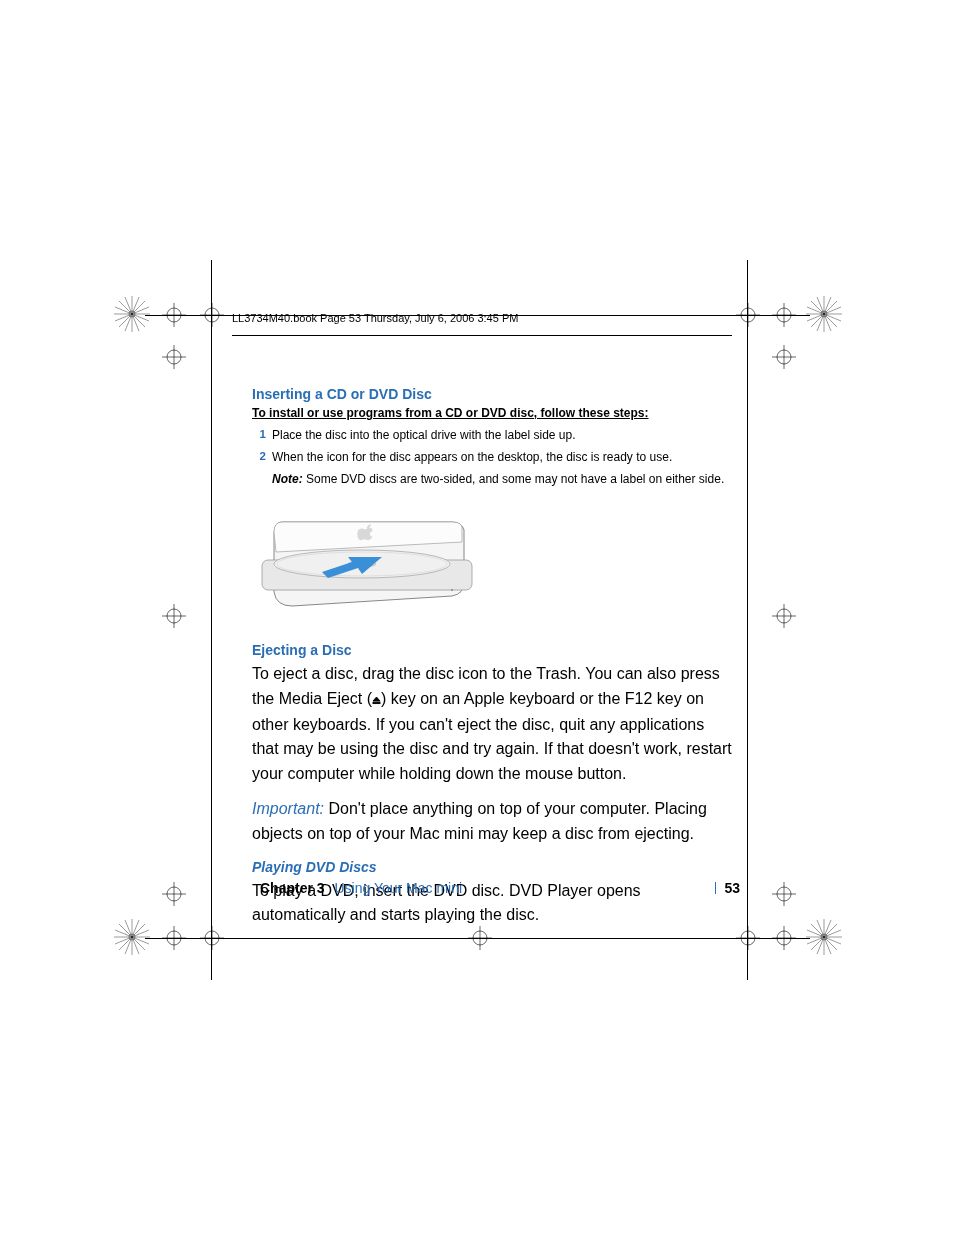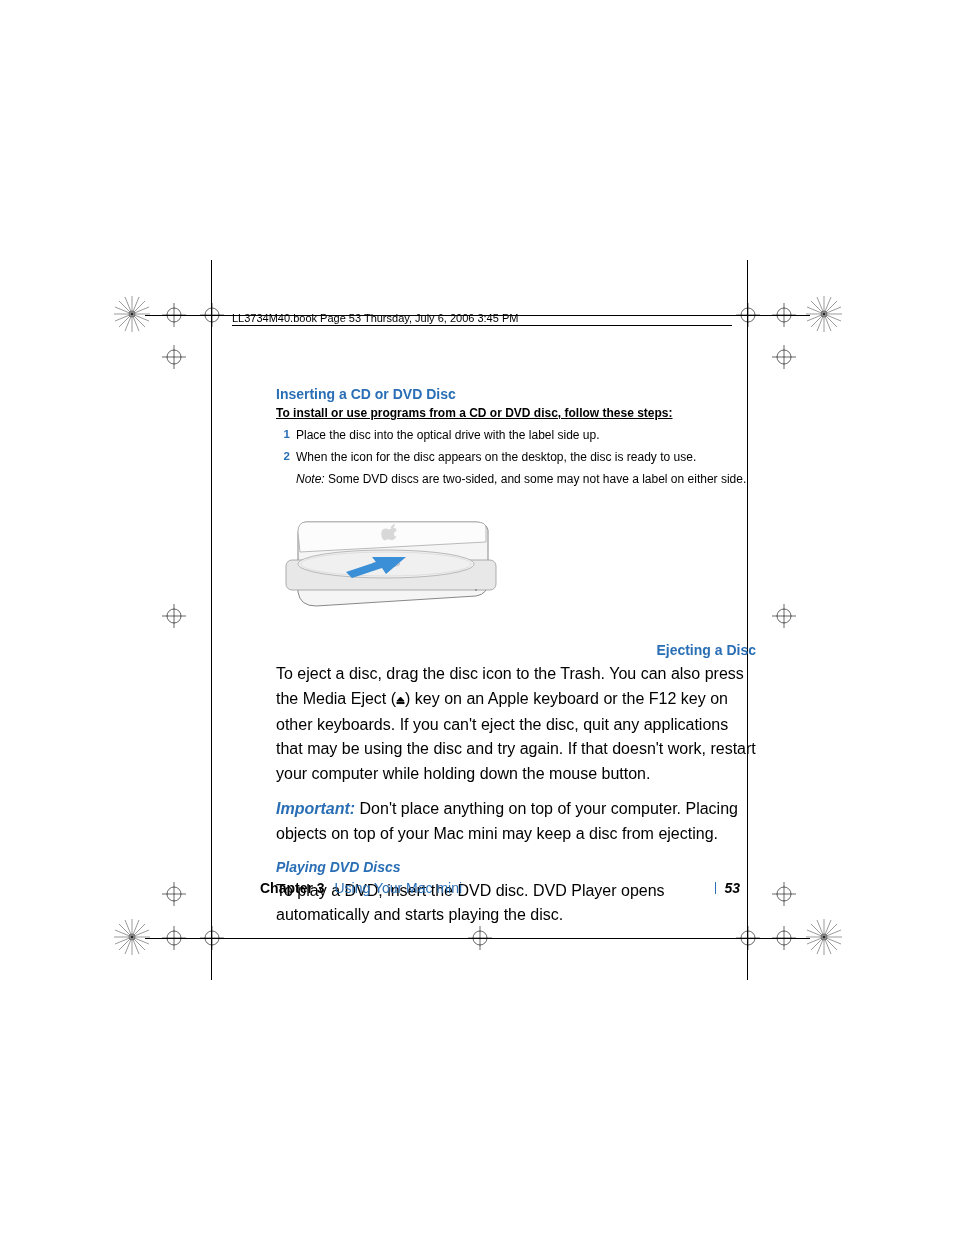--- a/index.html
+++ b/index.html
@@ -6,29 +6,29 @@
   body {
     width: 954px;
     height: 1235px;
     background: #fff;
     font-family: "Helvetica Neue", Helvetica, Arial, sans-serif;
     position: relative;
     color: #000;
   }
   .page {
     position: absolute;
-    left: 276px;
+    left: 252px;
     top: 310px;
     width: 480px;
   }
   .runhead {
     font-size: 11px;
     color: #000;
     border-bottom: 0.5px solid #000;
-    padding-bottom: 1px;
+    padding-bottom: 11px;
     position: absolute;
     left: 232px;
     top: 312px;
     width: 500px;
   }
   .heading-blue {
     color: #2a6fb5;
     font-size: 14px;
     font-weight: 600;
     margin-top: 0;
@@ -56,52 +56,52 @@
     margin-right: 6px;
     font-size: 11.5px;
   }
   .step-text { flex: 1; }
   .note-line {
     font-size: 12px;
     line-height: 1.5;
     margin-left: 20px;
     margin-top: 2px;
   }
-  .note-label { font-style: italic; font-weight: 400; }
+  .note-label { font-style: italic; font-weight: 700; }
   .body-p {
     font-size: 16px;
     line-height: 1.55;
     margin-bottom: 10px;
   }
-  .imp-label { font-style: italic; font-weight: 700; color: #2a6fb5; margin-top: 8px; }
+  .imp-label { font-style: italic; font-weight: 400; color: #2a6fb5; margin-top: 8px; }
   .illus {
     margin: 14px 0 18px 0;
   }
-  .sec2 { margin-top: 7px; text-align: right; }
+  .sec2 { margin-top: 7px; }
   .sec3 { margin-top: 12px; font-style: italic; }
   .footer {
     position: absolute;
     left: 260px;
     top: 880px;
     width: 480px;
     display: flex;
     justify-content: space-between;
     align-items: flex-start;
     font-size: 14px;
   }
   .footer-left .chap { font-weight: 700; }
   .footer-left .chaptitle { color: #2a6fb5; margin-left: 6px; }
   .footer-right {
     display: flex;
     align-items: center;
   }
   .footer-right .bar {
     width: 1px; height: 12px; background: #2a6fb5; margin-right: 8px;
   }
-  .footer-right .num { font-weight: 700; font-style: italic; }
+  .footer-right .num { font-weight: 700; }
 
   
   .reg { position: absolute; }
   .cross-svg { display: block; }
   .radial-svg { display: block; }
   .long-h { position: absolute; height: 0.5px; background: #000; }
   .long-v { position: absolute; width: 0.5px; background: #000; }
 
   
   

